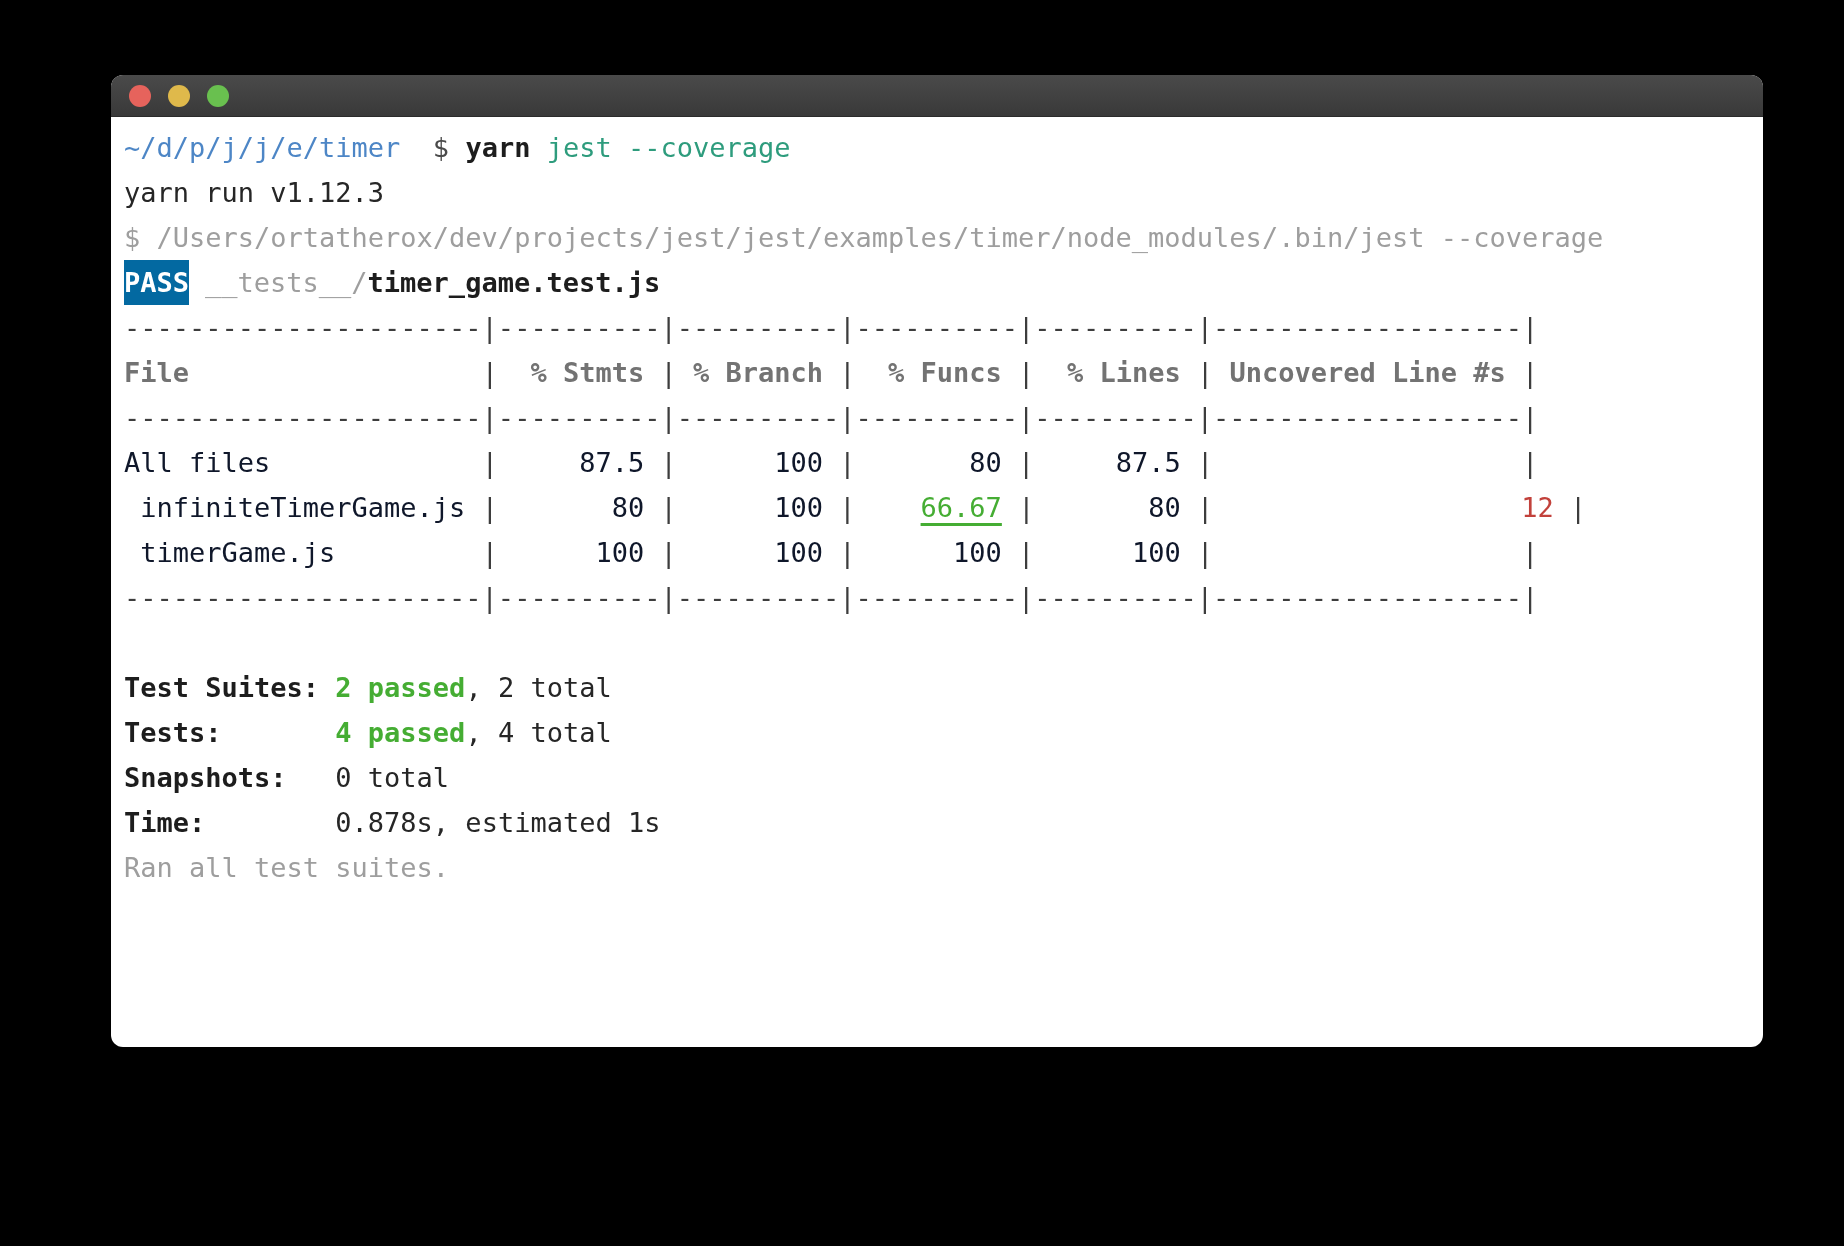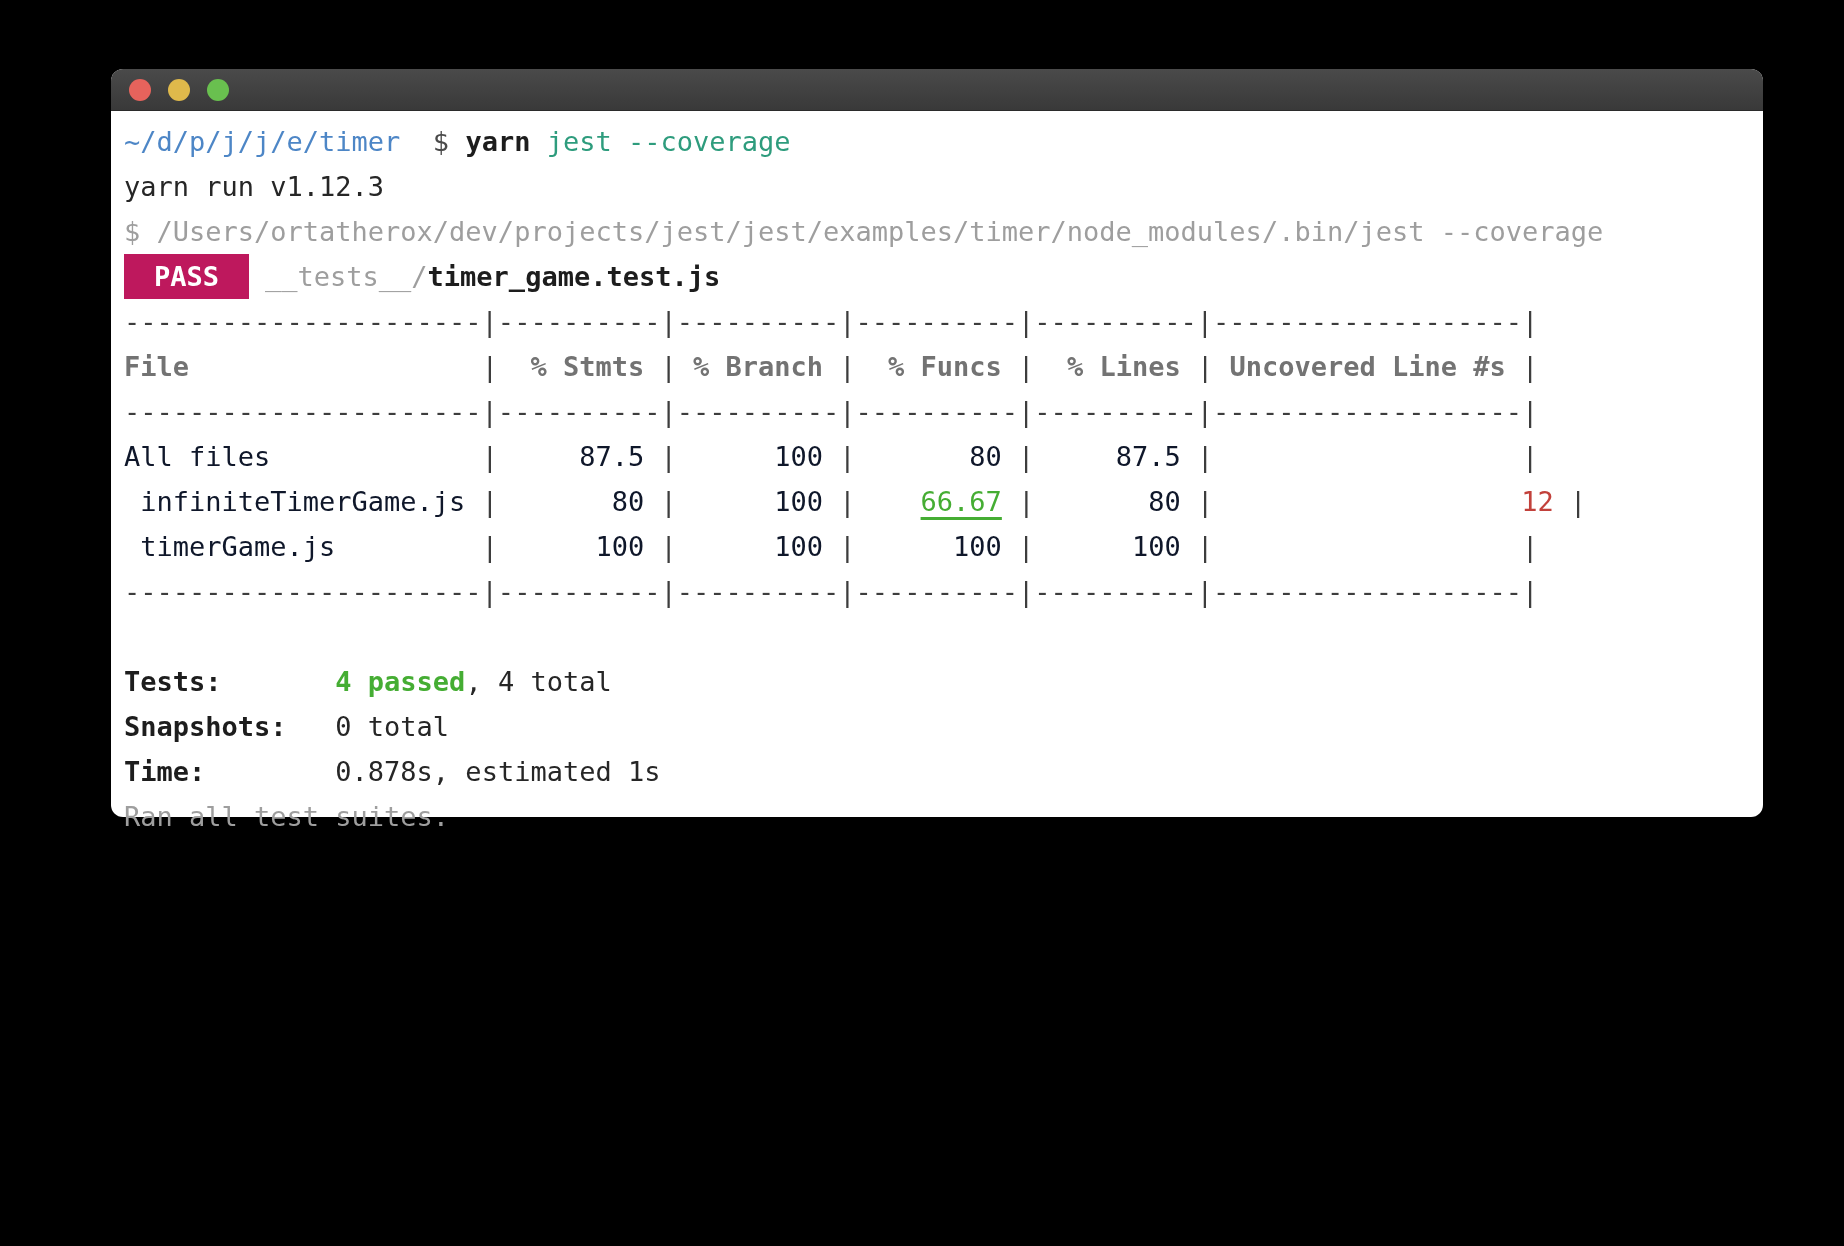--- a/index.html
+++ b/index.html
@@ -4,22 +4,22 @@
 <style>
   html,body{margin:0;padding:0;}
   body{
     width:1844px;height:1246px;
     background:#000;
     position:relative;
     overflow:hidden;
     font-family:"DejaVu Sans Mono", monospace;
   }
   .window{
-    position:absolute;left:111px;top:69px;
-    width:1652px;height:748px;
+    position:absolute;left:111px;top:75px;
+    width:1652px;height:972px;
     background:#ffffff;
     border-radius:12px;
     box-shadow:0 26px 70px rgba(0,0,0,0.6);
   }
   .titlebar{
     height:42px;
     background:linear-gradient(#4a4a4a,#393939);
     border-bottom:1px solid #2b2b2b;
     border-radius:12px 12px 0 0;
     display:flex;align-items:center;
@@ -50,23 +50,23 @@
   .s-greenBold{color:#45ad33;font-weight:bold;}
   .s-underline{
     color:#45ad33;
     text-decoration:underline;
     text-decoration-thickness:2.5px;
     text-underline-offset:6px;
     margin-top:32px;
   }
   .s-red{color:#c2413b;margin-left:48px;}
   .s-badge{
-    background:#be185d;color:#ffffff;font-weight:bold;
+    background:#0369a1;color:#ffffff;font-weight:bold;
     display:inline-block;height:45px;line-height:45px;
-    padding:0 30px;margin-right:16px;vertical-align:top;
+    padding:0 0;margin-right:16px;vertical-align:top;
   }
 </style>
 </head>
 <body>
 
 <div class="window">
   <div class="titlebar">
     <button class="light" style="background: rgb(230, 99, 92);"></button>
     <button class="light" style="background: rgb(223, 185, 75);"></button>
     <button class="light" style="background: rgb(105, 192, 79);"></button>
@@ -77,18 +77,19 @@
       <div class="line"><span class="s-dim">$ /Users/ortatherox/dev/projects/jest/jest/examples/timer/node_modules/.bin/jest --coverage</span></div>
       <div class="line"><span class="s-badge">PASS</span><span class="s-dim">__tests__/</span><span class="s-bold">timer_game.test.js</span></div>
       <div class="line"><span class="s-frame">----------------------|----------|----------|----------|----------|-------------------|</span></div>
       <div class="line"><span class="s-header">File                  </span><span class="s-frame">|</span><span class="s-header">  % Stmts </span><span class="s-frame">|</span><span class="s-header"> % Branch </span><span class="s-frame">|</span><span class="s-header">  % Funcs </span><span class="s-frame">|</span><span class="s-header">  % Lines </span><span class="s-frame">|</span><span class="s-header"> Uncovered Line #s </span><span class="s-frame">|</span></div>
       <div class="line"><span class="s-frame">----------------------|----------|----------|----------|----------|-------------------|</span></div>
       <div class="line"><span class="s-green">All files             </span><span class="s-frame">|</span><span class="s-green">     87.5 </span><span class="s-frame">|</span><span class="s-green">      100 </span><span class="s-frame">|</span><span class="s-green">       80 </span><span class="s-frame">|</span><span class="s-green">     87.5 </span><span class="s-frame">|</span><span class="s-green">                   </span><span class="s-frame">|</span></div>
       <div class="line"><span class="s-green"> infiniteTimerGame.js </span><span class="s-frame">|</span><span class="s-green">       80 </span><span class="s-frame">|</span><span class="s-green">      100 </span><span class="s-frame">|</span><span class="s-green">    </span><span class="s-underline">66.67</span><span class="s-green"> </span><span class="s-frame">|</span><span class="s-green">       80 </span><span class="s-frame">|</span><span class="s-green">                </span><span class="s-red">12</span><span class="s-green"> </span><span class="s-frame">|</span></div>
       <div class="line"><span class="s-green"> timerGame.js         </span><span class="s-frame">|</span><span class="s-green">      100 </span><span class="s-frame">|</span><span class="s-green">      100 </span><span class="s-frame">|</span><span class="s-green">      100 </span><span class="s-frame">|</span><span class="s-green">      100 </span><span class="s-frame">|</span><span class="s-green">                   </span><span class="s-frame">|</span></div>
       <div class="line"><span class="s-frame">----------------------|----------|----------|----------|----------|-------------------|</span></div>
       <div class="line"><span class="s-text"> </span></div>
+      <div class="line"><span class="s-bold">Test Suites: </span><span class="s-greenBold">2 passed</span><span class="s-text">, 2 total</span></div>
       <div class="line"><span class="s-bold">Tests:       </span><span class="s-greenBold">4 passed</span><span class="s-text">, 4 total</span></div>
       <div class="line"><span class="s-bold">Snapshots:   </span><span class="s-text">0 total</span></div>
       <div class="line"><span class="s-bold">Time:        </span><span class="s-text">0.878s, estimated 1s</span></div>
       <div class="line"><span class="s-dim">Ran all test suites.</span></div>
     </div>
 </div>
 
 </body></html>

